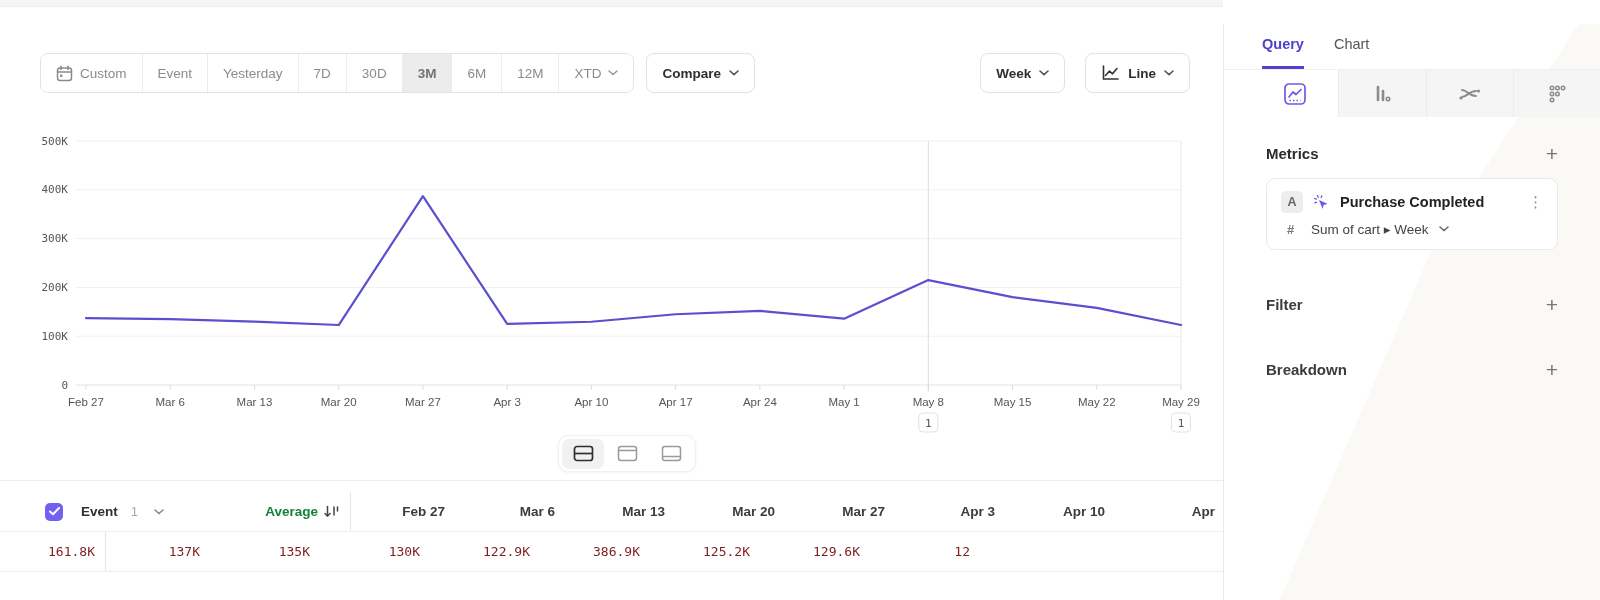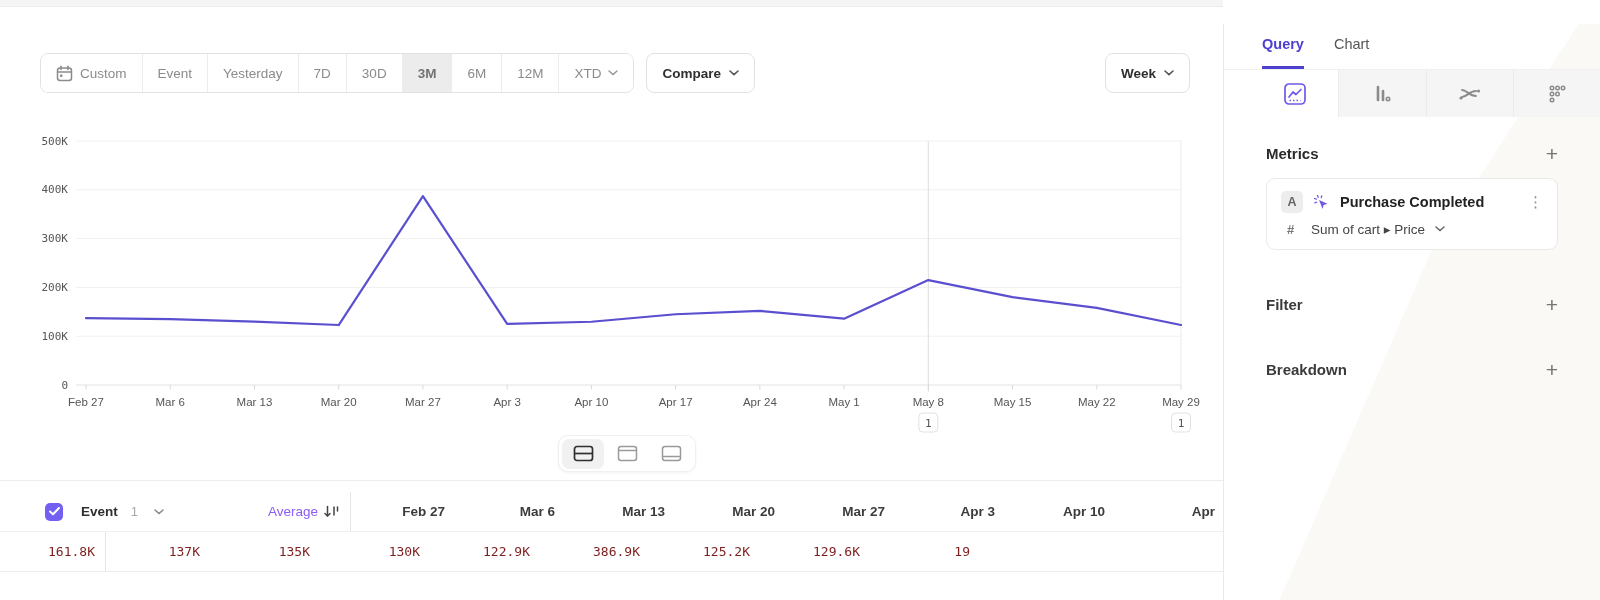--- a/index.html
+++ b/index.html
@@ -41,21 +41,21 @@
   
   #table { position:absolute; left:0; top:492px; width:1300px; }
   .trow { display:flex; align-items:center; height:40px; }
   .trow.head { border-bottom:1px solid #f0f0f0; }
   .trow.body { border-bottom:1px solid #ececec; }
   .col-name { width:245px; padding-left:45px; display:flex; align-items:center; gap:18px; }
   .col-avg  { width:105px; display:flex; justify-content:flex-end; align-items:center; gap:6px; padding-right:10px; }
   .col-vdiv { width:1px; align-self:stretch; background:#e5e5e5; }
   .col-date { width:110px; text-align:right; padding-right:16px; font-size:13.5px; }
   .head .col-date { color:#3c3c3c; font-weight:600; }
-  .head .col-avg { color:#8b5cf6; font-weight:400; font-size:13.5px;align-items:center; }
+  .head .col-avg { color:#15803d; font-weight:700; font-size:13.5px;align-items:center; }
   .body .col-date, .body .col-avg { color:#7f1d1d; font-family:"DejaVu Sans Mono", monospace; font-size:13px; }
   .event-label { font-size:13.5px; font-weight:700; color:#2f2f2f; }
   .event-index { font-size:13px; color:#a8a8a8; }
   .row-name { font-size:13.5px; color:#333; white-space:nowrap; }
   .checkbox { width:18px; height:18px; border-radius:5px; background:#7360f2; flex:none;
               display:flex; align-items:center; justify-content:center; cursor:pointer; }
 
   
   #panel { position:absolute; left:1223px; top:0; width:377px; height:600px; background:#fff; border-left:1px solid #e9e9e9; overflow:hidden;margin-top:24px; }
   #panel-watermark { position:absolute; inset:0; background:#f7f4ec; opacity:.55;
@@ -129,20 +129,30 @@
       </div>
     <div class="btn" id="compare-btn">
       <span>Compare</span>
       <svg width="10" height="6">
           <polyline points="1,1 5,4.6 9,1" fill="none" stroke="#555" stroke-width="1.6" stroke-linecap="round"></polyline>
         </svg>
     </div>
     <div id="toolbar-right">
       <div class="btn">
         <span>Week</span>
+        <svg width="10" height="6">
+            <polyline points="1,1 5,4.6 9,1" fill="none" stroke="#555" stroke-width="1.6" stroke-linecap="round"></polyline>
+          </svg>
+      </div>
+      <div class="btn">
+        <svg width="19" height="16">
+          <path d="M2.5,1 V14 H17" fill="none" stroke="#333" stroke-width="1.6" stroke-linecap="round"></path>
+          <polyline points="4.5,10.5 8.5,6 11.5,8.8 16,3.6" fill="none" stroke="#333" stroke-width="1.6" stroke-linejoin="round" stroke-linecap="round"></polyline>
+        </svg>
+        <span>Line</span>
         <svg width="10" height="6">
             <polyline points="1,1 5,4.6 9,1" fill="none" stroke="#555" stroke-width="1.6" stroke-linecap="round"></polyline>
           </svg>
       </div>
     </div>
   </div>
 
 
   <div id="chart-wrap">
     <svg id="chart-svg" width="1170" height="310">
@@ -258,21 +268,21 @@
       <div class="col-avg">161.8K</div>
       <div class="col-vdiv"></div>
       <div id="date-values" style="display:flex;">
           <div class="col-date">137K</div>
           <div class="col-date">135K</div>
           <div class="col-date">130K</div>
           <div class="col-date">122.9K</div>
           <div class="col-date">386.9K</div>
           <div class="col-date">125.2K</div>
           <div class="col-date">129.6K</div>
-          <div class="col-date">19</div>
+          <div class="col-date">12</div>
         </div>
     </div>
   </div>
 </div>
 
 <div id="panel">
   <div id="panel-watermark"></div>
 
   <div id="panel-tabs">
     <div class="ptab active">Query</div>
@@ -328,21 +338,21 @@
           <line x1="4.5" y1="1.5" x2="5.2" y2="3.4" stroke="#6d5ae8" stroke-width="1.3" stroke-linecap="round"></line>
           <line x1="1.5" y1="4.5" x2="3.4" y2="5.2" stroke="#6d5ae8" stroke-width="1.3" stroke-linecap="round"></line>
           <line x1="8.8" y1="1.8" x2="8.2" y2="3.6" stroke="#6d5ae8" stroke-width="1.3" stroke-linecap="round"></line>
           <line x1="1.8" y1="8.8" x2="3.6" y2="8.2" stroke="#6d5ae8" stroke-width="1.3" stroke-linecap="round"></line>
         </svg>
         <span id="metric-name">Purchase Completed</span>
         <span id="kebab">⋮</span>
       </div>
       <div id="metric-row2">
         <span id="hash">#</span>
-        <span id="metric-agg">Sum of cart ▸ Price</span>
+        <span id="metric-agg">Sum of cart ▸ Week</span>
         <svg width="10" height="6">
             <polyline points="1,1 5,4.6 9,1" fill="none" stroke="#666" stroke-width="1.5" stroke-linecap="round"></polyline>
           </svg>
       </div>
     </div>
 
     <div class="sec-head sec-gap">
       <span class="sec-title" style="font-weight:600; color:#3b3b3b;">Filter</span>
       <span class="plus">+</span>
     </div>

